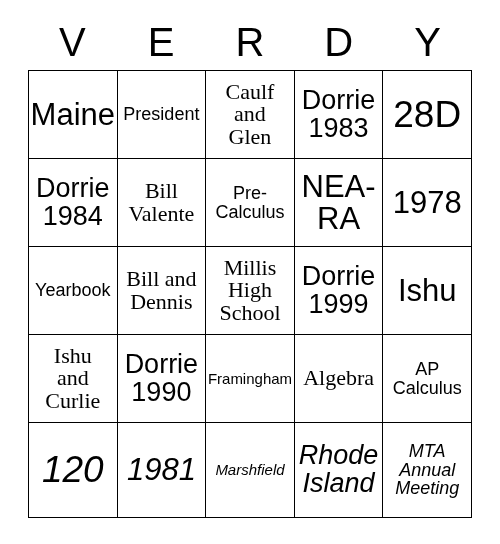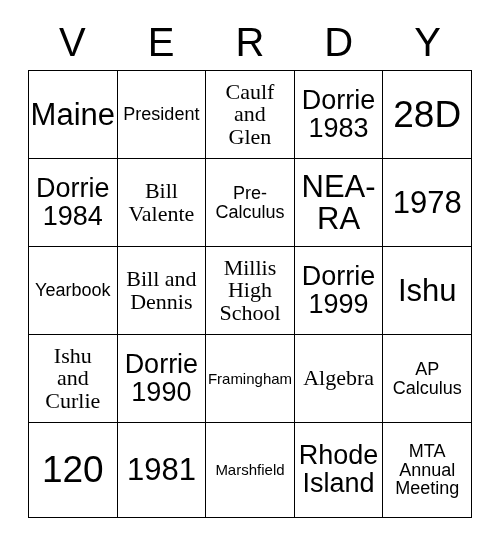--- a/index.html
+++ b/index.html
@@ -46,20 +46,21 @@
     border-collapse: collapse;
     table-layout: fixed;
     border: 1px solid #000000;
     padding-left: 32px;
   }
   .grid tr {
     height: 88px;
   }
   .grid tr.last-row {
     height: 95px;
+    font-style: italic;
   }
   .cell {
     border: 1px solid #000000;
     width: 20%;
     padding: 0 1px;
     text-align: center;
     vertical-align: middle;
     overflow: hidden;
   }
   .cell-text {

